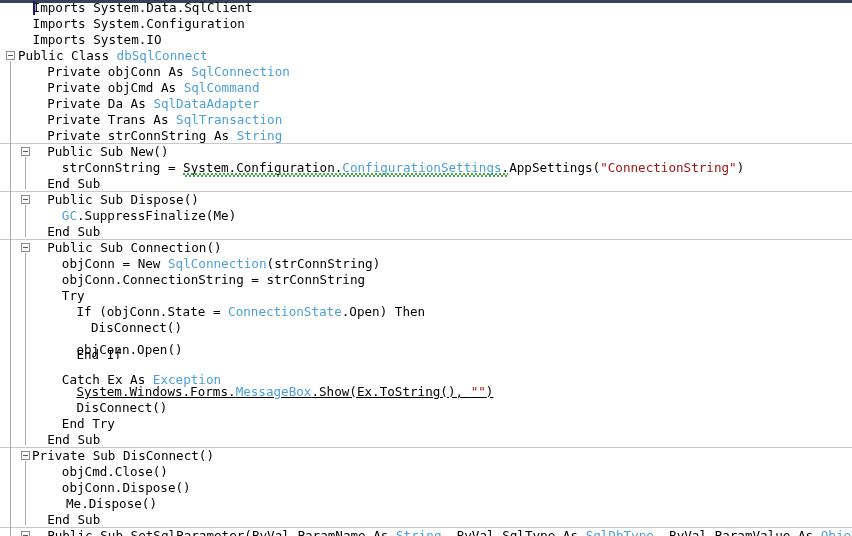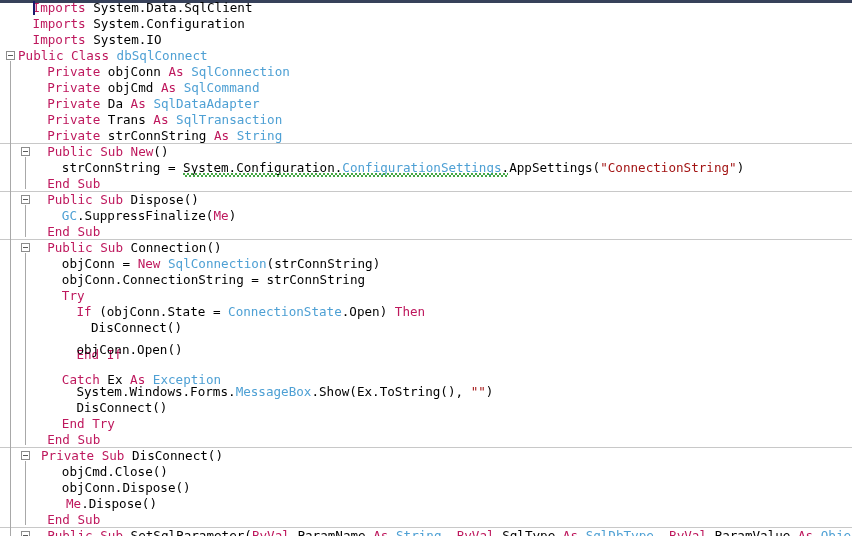--- a/index.html
+++ b/index.html
@@ -63,21 +63,21 @@
     position: absolute;
     left: 18px;
     top: 0;
     white-space: pre;
     font-family: "DejaVu Sans Mono", "Liberation Mono", monospace;
     font-size: 12.6px;
     line-height: 16px;
   }
 
   
-  .kw   { color: #be185d; }
+  .kw   { color: #000000; }
   .typ  { color: #4ea0d4; }
   .str  { color: #a31515; }
   .pln  { color: #000000; }
 
   
   .member-separator {
     position: absolute;
     left: 0;
     width: 852px;
     height: 1px;
@@ -172,25 +172,25 @@
         <div class="code-line" style="top: 221px;"><div class="code-text" style="left: 47.2px;"><span class="kw">End Sub</span></div></div>
         <div class="code-line" style="top: 237px; text-decoration: underline;"><div class="code-text" style="left: 47.2px;"><span class="kw">Public Sub</span><span class="pln"> Connection()</span></div></div>
         <div class="code-line" style="top: 253px;"><div class="code-text" style="left: 61.8px;"><span class="pln">objConn = </span><span class="kw">New</span><span class="pln"> </span><span class="typ">SqlConnection</span><span class="pln">(strConnString)</span></div></div>
         <div class="code-line" style="top: 269px;"><div class="code-text" style="left: 61.8px;"><span class="pln">objConn.ConnectionString = strConnString</span></div></div>
         <div class="code-line" style="top: 285px;"><div class="code-text" style="left: 61.8px;"><span class="kw">Try</span></div></div>
         <div class="code-line" style="top: 301px;"><div class="code-text" style="left: 76.4px;"><span class="kw">If</span><span class="pln"> (objConn.State = </span><span class="typ">ConnectionState</span><span class="pln">.Open) </span><span class="kw">Then</span></div></div>
         <div class="code-line" style="top: 317px;"><div class="code-text" style="left: 91px;"><span class="pln">DisConnect()</span></div></div>
         <div class="code-line" style="top: 333px; margin-top: 11px;"><div class="code-text" style="left: 76.4px;"><span class="kw">End If</span></div></div>
         <div class="code-line" style="top: 339px;"><div class="code-text" style="left: 76.4px;"><span class="pln">objConn.Open()</span></div></div>
         <div class="code-line" style="top: 369px; padding-left: 48px;"><div class="code-text" style="left: 61.8px;"><span class="kw">Catch</span><span class="pln"> Ex </span><span class="kw">As</span><span class="pln"> </span><span class="typ">Exception</span></div></div>
-        <div class="code-line" style="top: 381px;"><div class="code-text" style="left: 76.4px;"><span class="pln">System.Windows.Forms.</span><span class="typ">MessageBox</span><span class="pln">.Show(Ex.ToString(), </span><span class="str">""</span><span class="pln">)</span></div></div>
+        <div class="code-line" style="top: 381px;"><div class="code-text" style="left: 76.4px; text-decoration: underline;"><span class="pln">System.Windows.Forms.</span><span class="typ">MessageBox</span><span class="pln">.Show(Ex.ToString(), </span><span class="str">""</span><span class="pln">)</span></div></div>
         <div class="code-line" style="top: 397px;"><div class="code-text" style="left: 76.4px;"><span class="pln">DisConnect()</span></div></div>
         <div class="code-line" style="top: 413px;"><div class="code-text" style="left: 61.8px;"><span class="kw">End Try</span></div></div>
         <div class="code-line" style="top: 429px;"><div class="code-text" style="left: 47.2px;"><span class="kw">End Sub</span></div></div>
-        <div class="code-line" style="top: 445px;"><div class="code-text" style="left: 41px;"><span class="kw">Private Sub</span><span class="pln"> DisConnect()</span></div></div>
+        <div class="code-line" style="top: 445px;"><div class="code-text" style="left: 32px;"><span class="kw">Private Sub</span><span class="pln"> DisConnect()</span></div></div>
         <div class="code-line" style="top: 461px;"><div class="code-text" style="left: 61.8px;"><span class="pln">objCmd.Close()</span></div></div>
         <div class="code-line" style="top: 477px;"><div class="code-text" style="left: 61.8px;"><span class="pln">objConn.Dispose()</span></div></div>
         <div class="code-line" style="top: 493px;"><div class="code-text" style="left: 66px;"><span class="kw">Me</span><span class="pln">.Dispose()</span></div></div>
         <div class="code-line" style="top: 509px;"><div class="code-text" style="left: 47.2px;"><span class="kw">End Sub</span></div></div>
         <div class="code-line" style="top: 525px;"><div class="code-text" style="left: 47.2px;"><span class="kw">Public Sub</span><span class="pln"> SetSqlParameter(</span><span class="kw">ByVal</span><span class="pln"> ParamName </span><span class="kw">As</span><span class="pln"> </span><span class="typ">String</span><span class="pln">, </span><span class="kw">ByVal</span><span class="pln"> SqlType </span><span class="kw">As</span><span class="pln"> </span><span class="typ">SqlDbType</span><span class="pln">, </span><span class="kw">ByVal</span><span class="pln"> ParamValue </span><span class="kw">As</span><span class="pln"> </span><span class="typ">Object</span></div></div>
       </div>
     <div id="squiggles-layer">
         <div class="squiggle" style="left: 182.76px; width: 325.08px; top: 170px;"></div>
       </div>
     <div id="boxes-layer">

